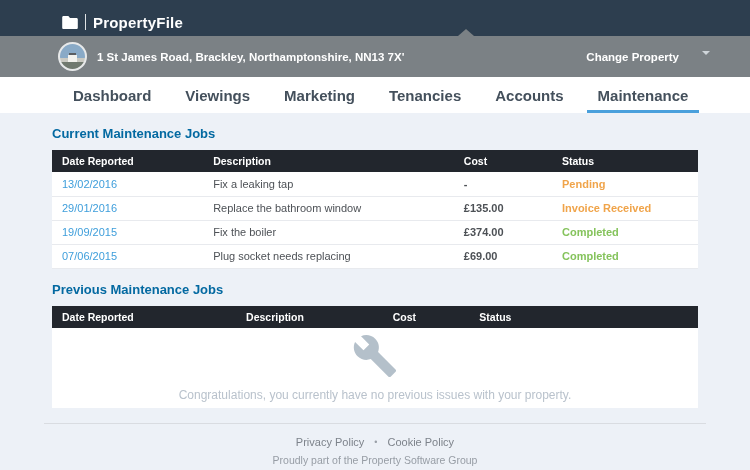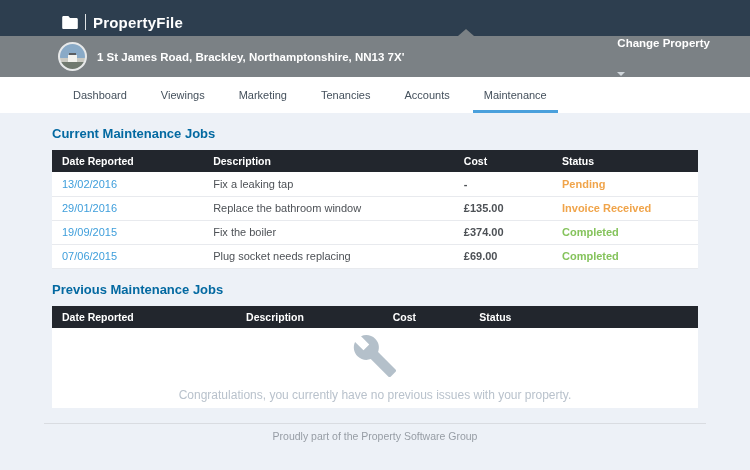--- a/index.html
+++ b/index.html
@@ -56,33 +56,33 @@
     border: 2px solid #e7e9ea; overflow: hidden; flex: 0 0 auto;
     background: linear-gradient(to bottom, #89aac7 0 55%, #c9c9c2 55% 72%, #70796f 72% 100%);
     position: relative;
   }
   .property-photo::after {
     content: ""; position: absolute; left: 8px; top: 11px;
     width: 9px; height: 7px; background: #f2f2ee;
     box-shadow: 0 -3px 0 -1px #5a5e62;
   }
   .property-address { margin-left: 10px; font-size: 11.5px; font-weight: bold; }
-  .change-property { margin-left: auto; display: flex; align-items: flex-start; gap: 23px; cursor: pointer; flex-direction: column; }
+  .change-property { margin-left: auto; display: flex; align-items: flex-start; gap: 23px; cursor: pointer; }
   .change-property span { font-size: 11.5px; font-weight: bold; }
 
   
   .tabbar {
     height: 36px; background: #ffffff;
     display: flex; align-items: stretch;
     padding: 0 52px 0 62px;
   }
   .tab {
     position: relative; display: flex; align-items: center;
     padding: 0 11px; margin-right: 12px;
-    font-size: 11px; font-weight: normal; color: #44505c;
+    font-size: 15px; font-weight: bold; color: #44505c;
     cursor: pointer; white-space: nowrap;
   }
   .tab.active::after {
     content: ""; position: absolute; left: 0; right: 0; bottom: 0;
     height: 3px; background: #4aa0dc;
   }
 
   
   .content { padding: 0 52px; }
   .section-title {
@@ -235,14 +235,19 @@
         <path d="M22.7 19l-9.1-9.1c.9-2.3.4-5-1.5-6.9-2-2-5-2.4-7.4-1.3L9 6 6 9 1.6 4.7C.4 7.1.9 10.1 2.9 12.1c1.9 1.9 4.6 2.4 6.9 1.5l9.1 9.1c.4.4 1 .4 1.4 0l2.3-2.3c.5-.4.5-1.1.1-1.4z" fill="#b4c0ca"></path>
       </svg>
     </span>
     <div class="empty-message">Congratulations, you currently have no previous issues with your property.</div>
   </div>
 
 </main>
 
 <div class="footer-divider"></div>
 <footer class="footer">
+  <div class="footer-links">
+    <a>Privacy Policy</a>
+    <span class="footer-bullet">•</span>
+    <a>Cookie Policy</a>
+  </div>
   <div class="footer-tagline">Proudly part of the Property Software Group</div>
 </footer>
 
 </body></html>

